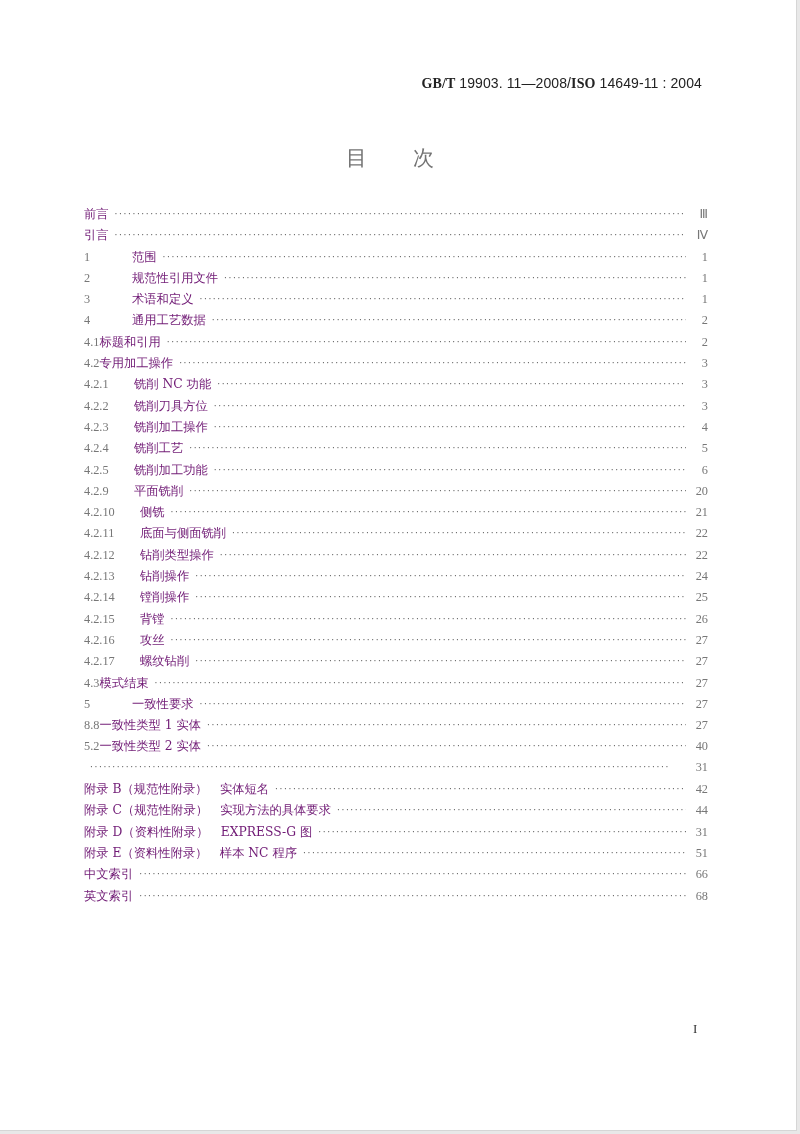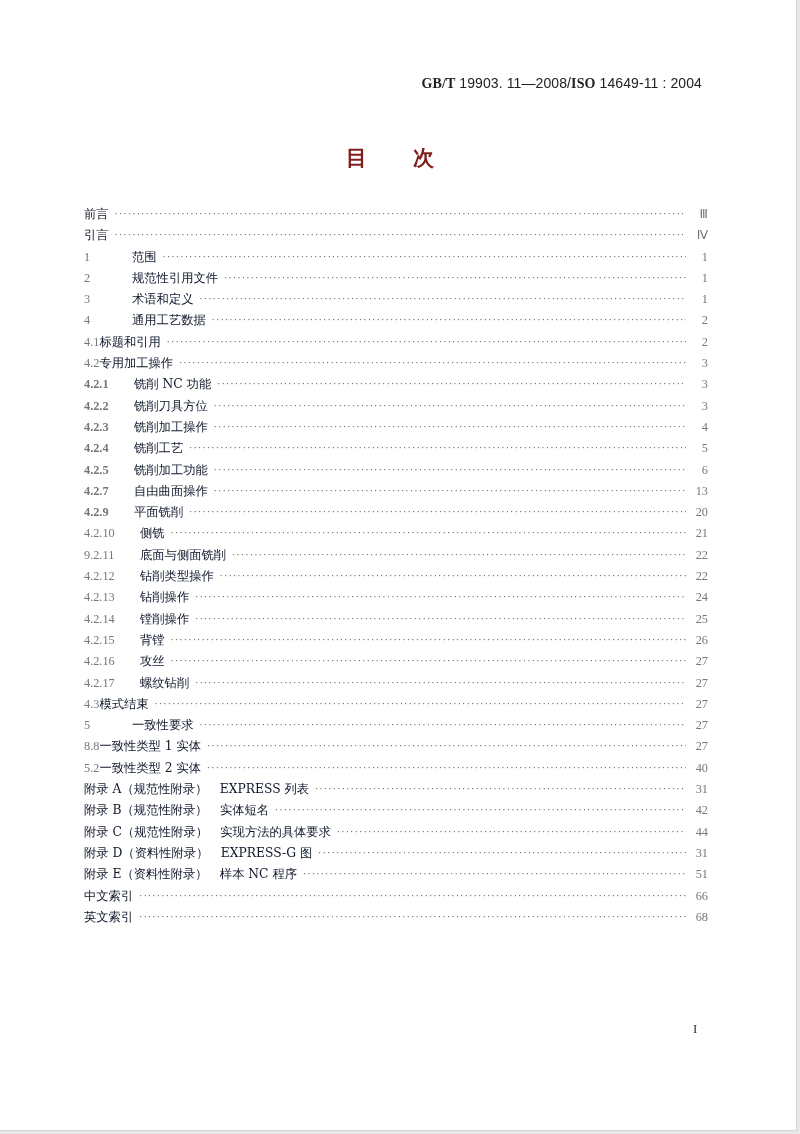--- a/index.html
+++ b/index.html
@@ -11,38 +11,38 @@
     position: absolute; left: 0; top: 0; width: 796px; height: 1130px;
     background: #fff; border-right: 1px solid #d6d6d6; border-bottom: 1px solid #d6d6d6;
   }
   .header {
     position: absolute; right: 94px; top: 75px;
     font-family: "Liberation Sans", sans-serif; font-size: 14px; color: #222; letter-spacing: 0.1px;
   }
   .header b { font-family: "Liberation Serif", serif; font-weight: bold; }
   .title {
     position: absolute; left: 0; width: 780px; top: 144px; text-align: center;
-    font-family: "DejaVu Sans", sans-serif; font-size: 21px; font-weight: bold; color: #7f1d1d;
+    font-family: "DejaVu Sans", sans-serif; font-size: 21px; font-weight: normal; color: #737373;
     letter-spacing: 46px; text-indent: 46px;
   }
   .toc { position: absolute; left: 84px; top: 206px; width: 624px; }
   .row {
     display: flex; align-items: baseline; height: 21.3px; font-size: 12.3px; color: #3a3a3a;
     white-space: nowrap;
   }
   .num { color: #777; font-family: "Liberation Serif", serif; }
-  .label { color: #0f172a; }
+  .label { color: #701a75; }
   .dots {
     flex: 1; overflow: hidden; margin: 0 6px; color: #555; font-size: 9px; letter-spacing: 1.6px;
     position: relative; top: -1px;
   }
   .dots::after { content: "··································································································································"; }
   .page-num { min-width: 16px; text-align: right; color: #777; font-family: "Liberation Serif", serif; }
   .w1 .num { width: 48px; display: inline-block; }
-  .w3 .num { width: 50px; display: inline-block; font-weight: bold; }
+  .w3 .num { width: 50px; display: inline-block; }
   .w4 .num { width: 56px; display: inline-block; }
   .watermark {
     position: absolute; left: 372px; top: 990px;
     font-family: "DejaVu Sans", sans-serif; font-weight: bold; font-size: 78px; color: #ececec; letter-spacing: 1px;
   }
   .footer-num {
     position: absolute; left: 693px; top: 1021px; font-size: 13px; color: #333; font-family: "Liberation Serif", serif;
   }
 </style>
 </head>
@@ -128,39 +128,33 @@
         <span class="dots"></span>
         <span class="page-num">5</span>
       </div>
       <div class="row w3">
         <span class="num">4.2.5</span>
         <span class="label">铣削加工功能</span>
         <span class="dots"></span>
         <span class="page-num">6</span>
       </div>
       <div class="row w3">
-        <span class="num">4.2.7</span>
-        <span class="label">自由曲面操作</span>
-        <span class="dots"></span>
-        <span class="page-num">13</span>
-      </div>
-      <div class="row w3">
         <span class="num">4.2.9</span>
         <span class="label">平面铣削</span>
         <span class="dots"></span>
         <span class="page-num">20</span>
       </div>
       <div class="row w4">
         <span class="num">4.2.10</span>
         <span class="label">侧铣</span>
         <span class="dots"></span>
         <span class="page-num">21</span>
       </div>
       <div class="row w4">
-        <span class="num">9.2.11</span>
+        <span class="num">4.2.11</span>
         <span class="label">底面与侧面铣削</span>
         <span class="dots"></span>
         <span class="page-num">22</span>
       </div>
       <div class="row w4">
         <span class="num">4.2.12</span>
         <span class="label">钻削类型操作</span>
         <span class="dots"></span>
         <span class="page-num">22</span>
       </div>
@@ -212,21 +206,20 @@
         <span class="dots"></span>
         <span class="page-num">27</span>
       </div>
       <div class="row w2">
         <span class="num">5.2</span>
         <span class="label">一致性类型 2 实体</span>
         <span class="dots"></span>
         <span class="page-num">40</span>
       </div>
       <div class="row w0">
-        <span class="label">附录 A（规范性附录）　EXPRESS 列表</span>
         <span class="dots"></span>
         <span class="page-num">31</span>
       </div>
       <div class="row w0">
         <span class="label">附录 B（规范性附录）　实体短名</span>
         <span class="dots"></span>
         <span class="page-num">42</span>
       </div>
       <div class="row w0">
         <span class="label">附录 C（规范性附录）　实现方法的具体要求</span>

